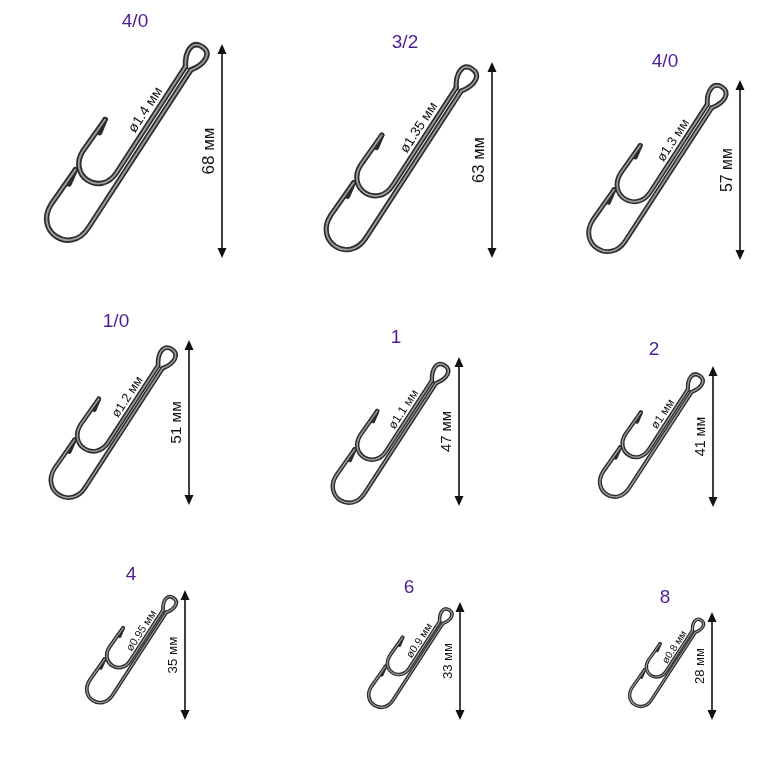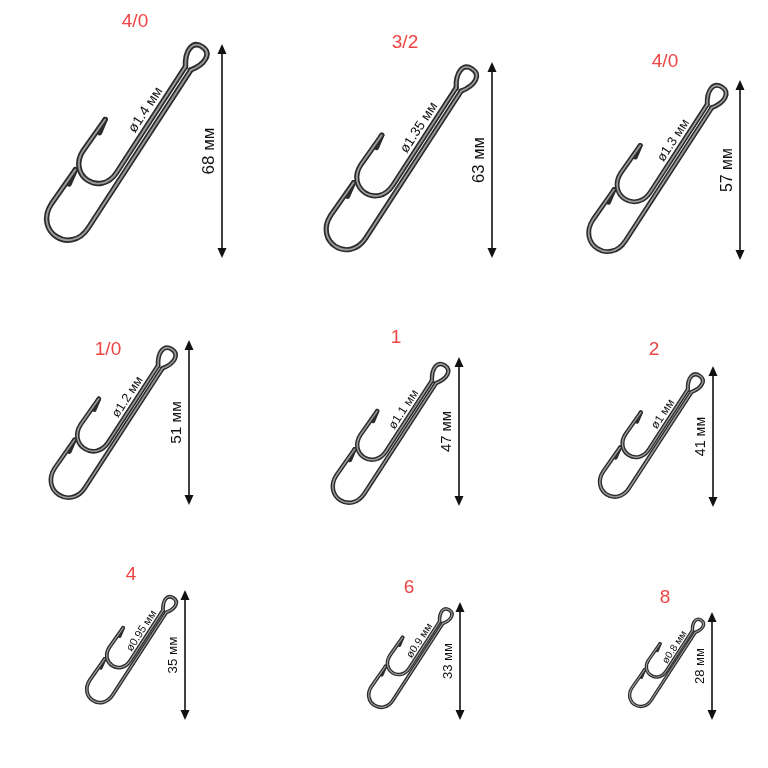--- a/index.html
+++ b/index.html
@@ -1,19 +1,19 @@
 <!DOCTYPE html>
 <html><head>
 <meta charset="utf-8">
 <style>
   html, body { margin:0; padding:0; background:#ffffff; }
   body { width:768px; height:768px; position:relative; overflow:hidden;
          font-family:"Liberation Sans", "DejaVu Sans", sans-serif; color:#111; }
   .hook-cell { position:absolute; }
-  .size-label { position:absolute; font-size:19px; color:#ef4444; white-space:nowrap;
+  .size-label { position:absolute; font-size:19px; color:#4c1d95; white-space:nowrap;
                 transform:translateX(-50%); }
   .hook-svg { position:absolute; overflow:visible; }
   .dim-label, .dia-label { font-family:"Liberation Sans", "DejaVu Sans", sans-serif; fill:#111; }
 </style>
 </head>
 <body>
 
 <div id="chart">
     <div class="hook-cell">
       <div class="size-label" style="left: 135px; top: 10px;">4/0</div>
@@ -75,21 +75,21 @@
         </g>
         <g>
           <line x1="740" x2="740" y1="86" y2="254" stroke="#111111" stroke-width="1.6"></line>
           <path d="M740,80 L735.5,90 L744.5,90 Z" fill="#111111"></path>
           <path d="M740,260 L735.5,250 L744.5,250 Z" fill="#111111"></path>
         </g>
         <text class="dim-label" font-size="15.947413583399662" text-anchor="middle" transform="translate(732,170) rotate(-90)">57 мм</text>
       </svg>
     </div>
     <div class="hook-cell">
-      <div class="size-label" style="left: 108px; top: 310px; margin-top: 28px;">1/0</div>
+      <div class="size-label" style="left: 116px; top: 310px;">1/0</div>
       <svg class="hook-svg" width="768" height="768" style="left: 0px; top: 0px;">
         <g transform="translate(170,352) rotate(33)">
           <path d="M-2.46,18.04 C-10.331999999999999,7.216 -9.594,-3.28 0,-3.28 C9.594,-3.28 10.331999999999999,7.216 2.46,18.04" fill="none" stroke="#2b2b2b" stroke-width="4.644" stroke-linecap="round" stroke-linejoin="round"></path>
           <path d="M2.624,18.04 L2.624,160 C2.624,187.06 -33.455999999999996,187.06 -33.455999999999996,160 L-32.226,125.724" fill="none" stroke="#2b2b2b" stroke-width="4.644" stroke-linecap="round" stroke-linejoin="round"></path>
           <path d="M-32.226,125.724 L-30.175999999999995,138.352" fill="none" stroke="#2b2b2b" stroke-width="4.644" stroke-linecap="round" stroke-linejoin="round"></path>
           <path d="M-2.624,18.04 L-2.624,109.16 C-2.624,133.76 -35.424,133.76 -35.424,109.16 L-34.194,78" fill="none" stroke="#2b2b2b" stroke-width="4.644" stroke-linecap="round" stroke-linejoin="round"></path>
           <path d="M-34.194,78 L-32.144,89.48" fill="none" stroke="#2b2b2b" stroke-width="4.644" stroke-linecap="round" stroke-linejoin="round"></path>
           <path d="M-2.46,18.04 C-10.331999999999999,7.216 -9.594,-3.28 0,-3.28 C9.594,-3.28 10.331999999999999,7.216 2.46,18.04" fill="none" stroke="#9a9a9a" stroke-width="1.612" stroke-linecap="round" stroke-linejoin="round"></path>
           <path d="M2.624,18.04 L2.624,160 C2.624,187.06 -33.455999999999996,187.06 -33.455999999999996,160 L-32.226,125.724" fill="none" stroke="#9a9a9a" stroke-width="1.612" stroke-linecap="round" stroke-linejoin="round"></path>
           <path d="M-2.624,18.04 L-2.624,109.16 C-2.624,133.76 -35.424,133.76 -35.424,109.16 L-34.194,78" fill="none" stroke="#9a9a9a" stroke-width="1.612" stroke-linecap="round" stroke-linejoin="round"></path>

